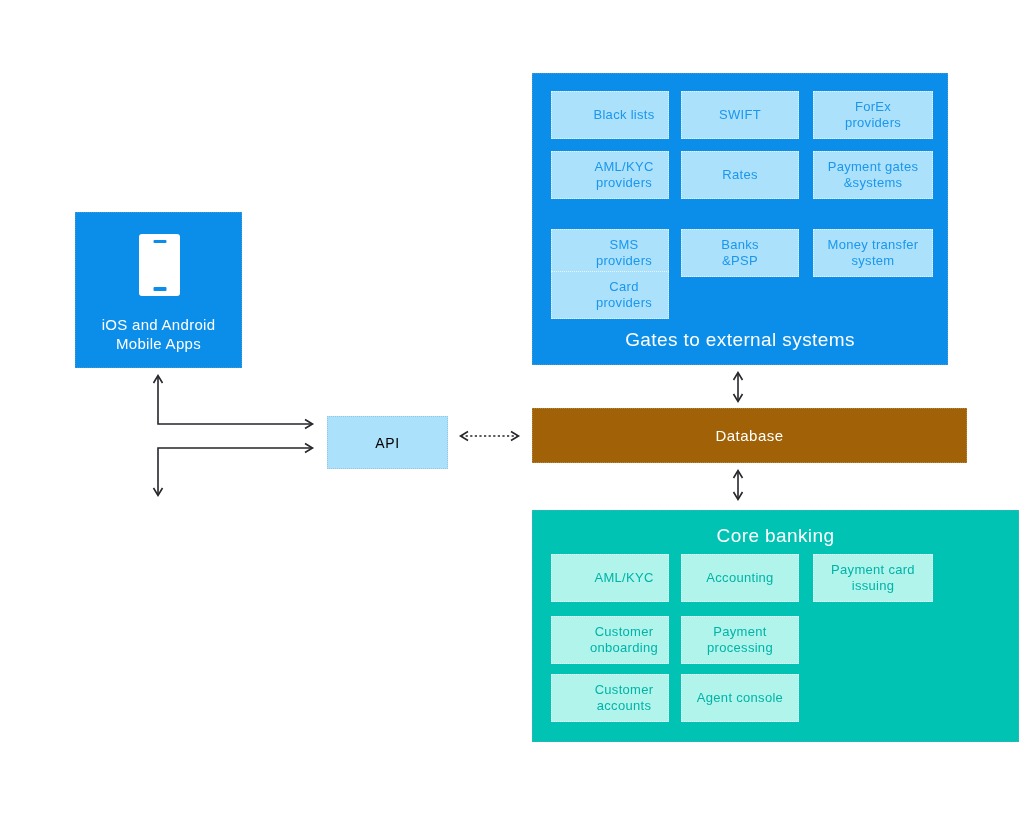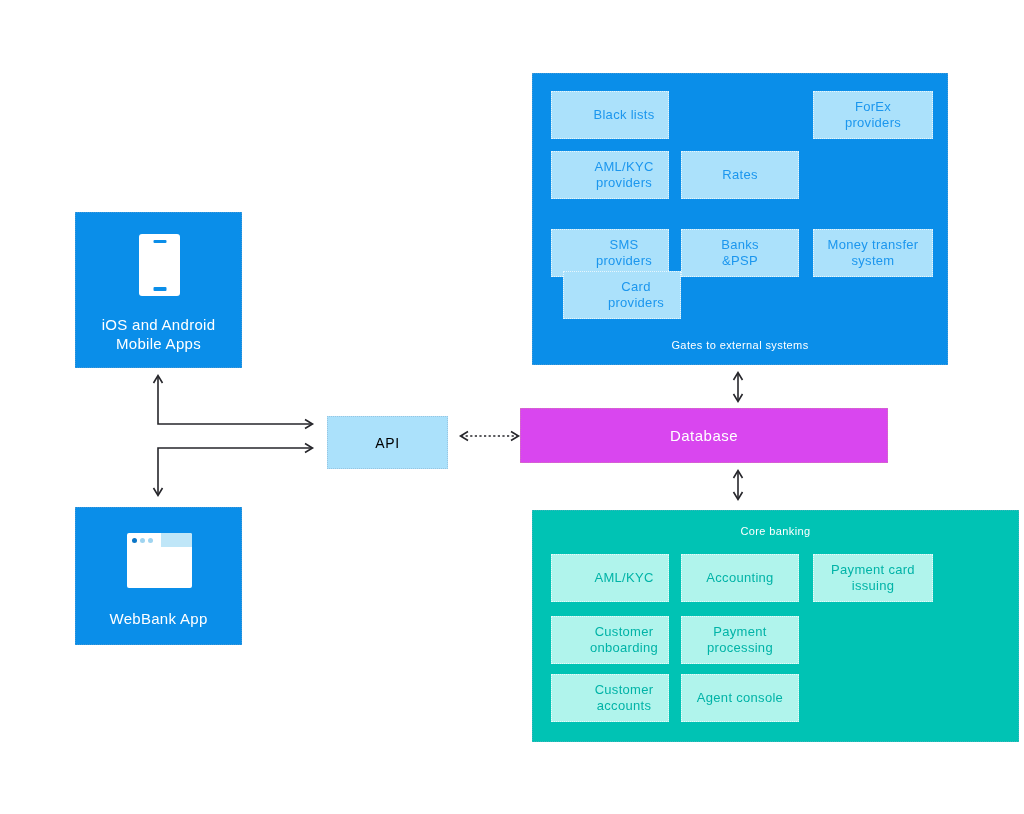--- a/index.html
+++ b/index.html
@@ -15,26 +15,26 @@
 
   .cell{
     position:absolute;width:118px;height:48px;
     display:flex;align-items:center;justify-content:center;
     text-align:center;font-size:13px;line-height:16px;letter-spacing:.3px;
     white-space:pre-line;border:1px dotted rgba(255,255,255,.7);
   }
   .gates-cell{background:#abe1fb;color:#1b96ee;}
   .core-cell{background:#b0f4ec;color:#00b3a7;}
   .c1{left:18px;padding-left:28px;} .c2{left:148px;} .c3{left:280px;width:120px;}
-  .g-r1{top:17px;} .g-r2{top:77px;} .g-r3{top:137px;margin-top:18px;} .g-r4{top:197px;margin-left:12px;}
+  .g-r1{top:17px;} .g-r2{top:77px;} .g-r3{top:137px;margin-top:18px;} .g-r4{top:197px;}
   .k-r1{top:43px;} .k-r2{top:105px;} .k-r3{top:163px;}
 
   .box-title{
     position:absolute;left:0;right:0;text-align:center;color:#ffffff;
-    font-size:11px;letter-spacing:.4px;
+    font-size:19px;letter-spacing:.4px;
   }
 
   .leftbox{
     position:absolute;left:75px;width:167px;background:#0a8ee9;
     border:1px dotted rgba(130,165,195,.45);
   }
   .leftbox-label{
     position:absolute;left:0;right:0;text-align:center;color:#ffffff;
     font-size:15px;line-height:19px;letter-spacing:.3px;white-space:pre-line;
   }
@@ -69,63 +69,57 @@
     background:#bfe6f8;border-radius:0 2px 0 0;
   }
 
   .api{
     position:absolute;left:327px;top:416px;width:121px;height:53px;
     background:#abe1fb;border:1px dotted rgba(130,165,195,.45);
     display:flex;align-items:center;justify-content:center;
     color:#000000;font-size:14px;letter-spacing:.6px;
   }
   .database{
-    position:absolute;left:520px;top:408px;width:368px;height:55px;
-    background:#d946ef;border:1px dotted rgba(200,170,130,.5);
+    position:absolute;left:532px;top:408px;width:435px;height:55px;
+    background:#a16207;border:1px dotted rgba(200,170,130,.5);
     display:flex;align-items:center;justify-content:center;
     color:#ffffff;font-size:15px;letter-spacing:.5px;
   }
 
   #arrows{position:absolute;left:0;top:0;pointer-events:none;}
 </style>
 </head>
 <body>
 
 <div id="canvas">
 
   <div class="leftbox" style="top:212px;height:156px;">
     <div class="phone">
       <div class="speaker"></div>
       <div class="homebar"></div>
     </div>
     <div class="leftbox-label" style="bottom:14px;">iOS and Android
 Mobile Apps</div>
   </div>
 
-  <div class="leftbox" style="top:507px;height:138px;">
-    <div class="browser">
-      <div class="dot d1"></div>
-      <div class="dot d2"></div>
-      <div class="dot d3"></div>
-      <div class="addressbar"></div>
-    </div>
-    <div class="leftbox-label" style="bottom:16px;">WebBank App</div>
-  </div>
 
   <div class="api">API</div>
 
   <div class="database">Database</div>
 
   <div class="bigbox blue-bg" style="left:532px;top:73px;width:416px;height:292px;">
     <div class="cell gates-cell c1 g-r1">Black lists</div>
+    <div class="cell gates-cell c2 g-r1">SWIFT</div>
     <div class="cell gates-cell c3 g-r1">ForEx
 providers</div>
     <div class="cell gates-cell c1 g-r2">AML/KYC
 providers</div>
     <div class="cell gates-cell c2 g-r2">Rates</div>
+    <div class="cell gates-cell c3 g-r2">Payment gates
+&amp;systems</div>
     <div class="cell gates-cell c1 g-r3">SMS
 providers</div>
     <div class="cell gates-cell c3 g-r3">Money transfer
 system</div>
     <div class="cell gates-cell c2 g-r3">Banks
 &amp;PSP</div>
     <div class="cell gates-cell c1 g-r4">Card
 providers</div>
     <div class="box-title" style="bottom:13px;">Gates to external systems</div>
   </div>

